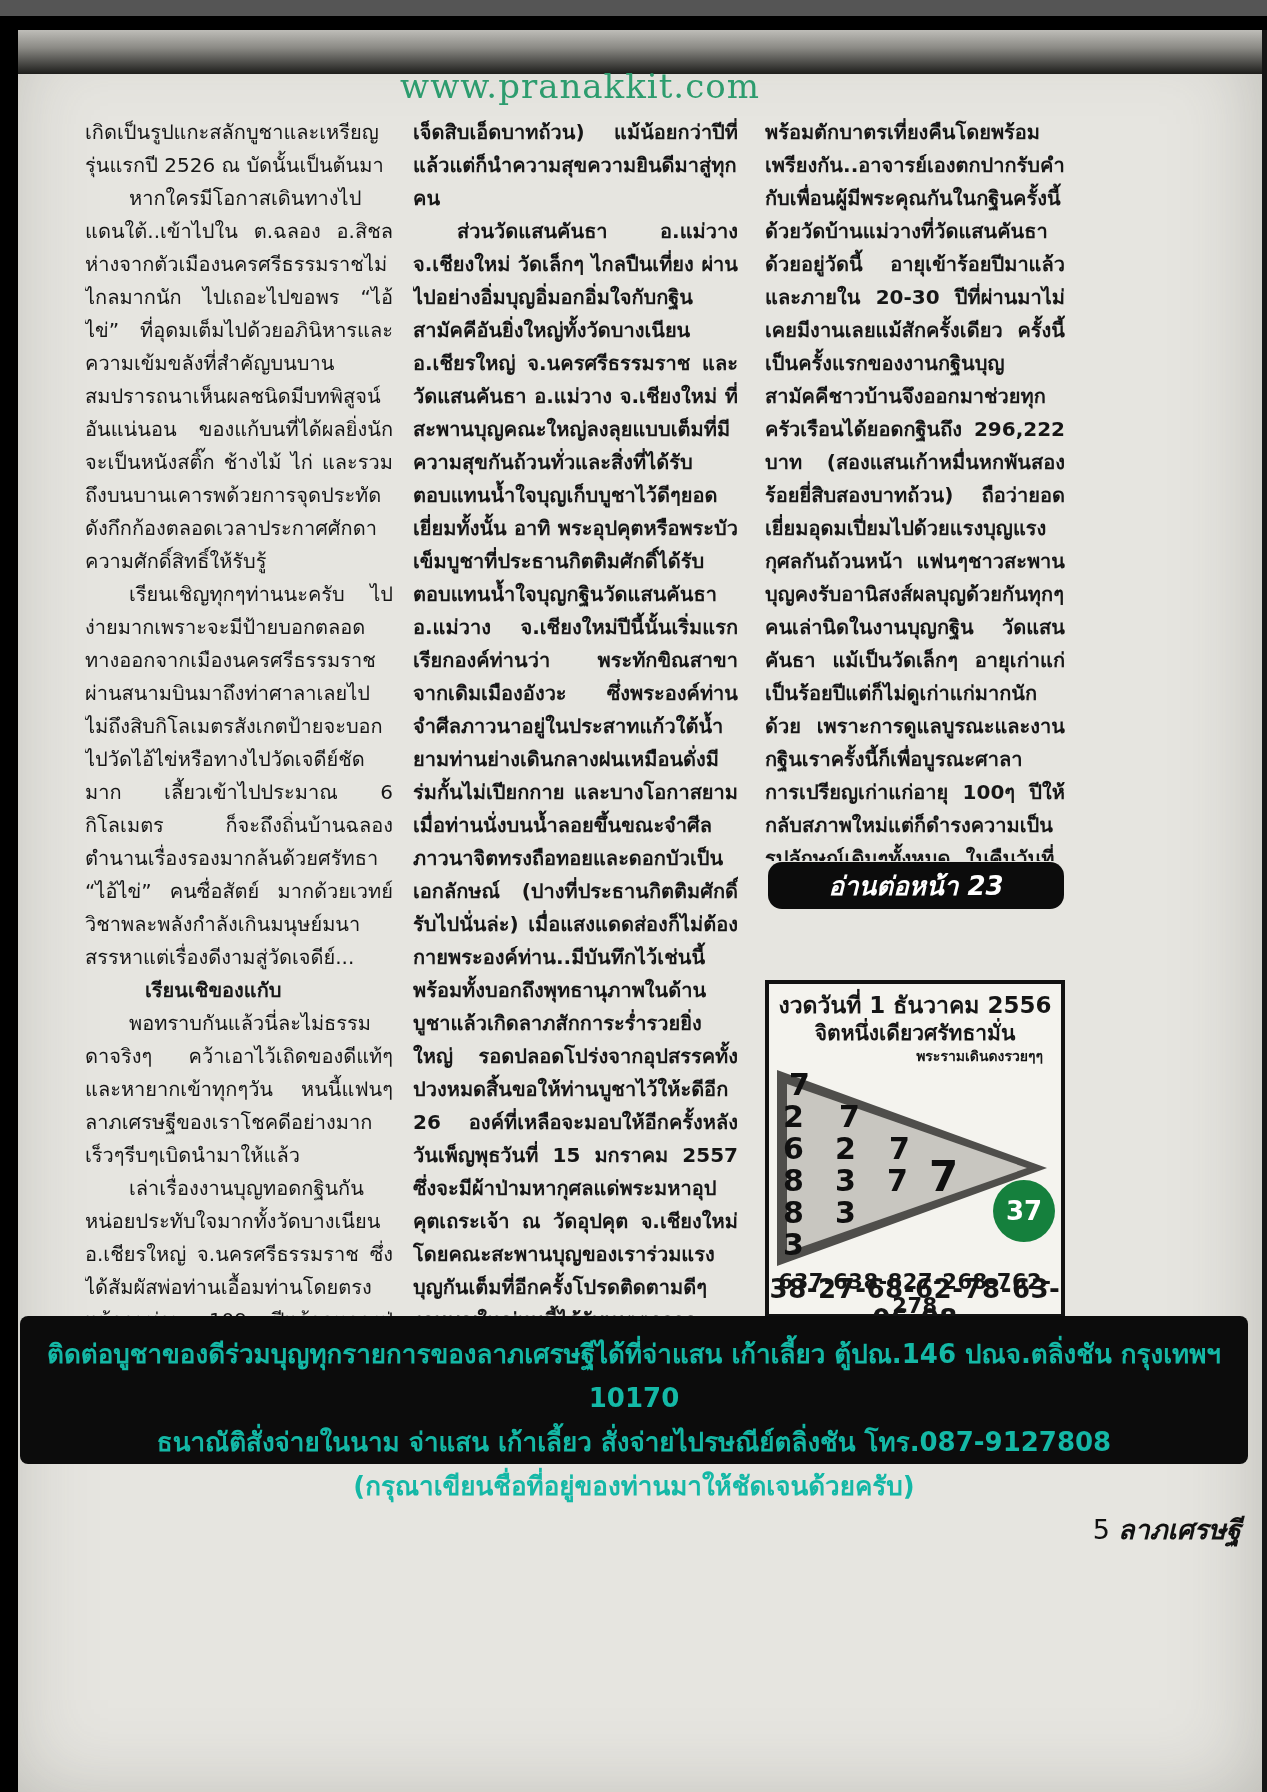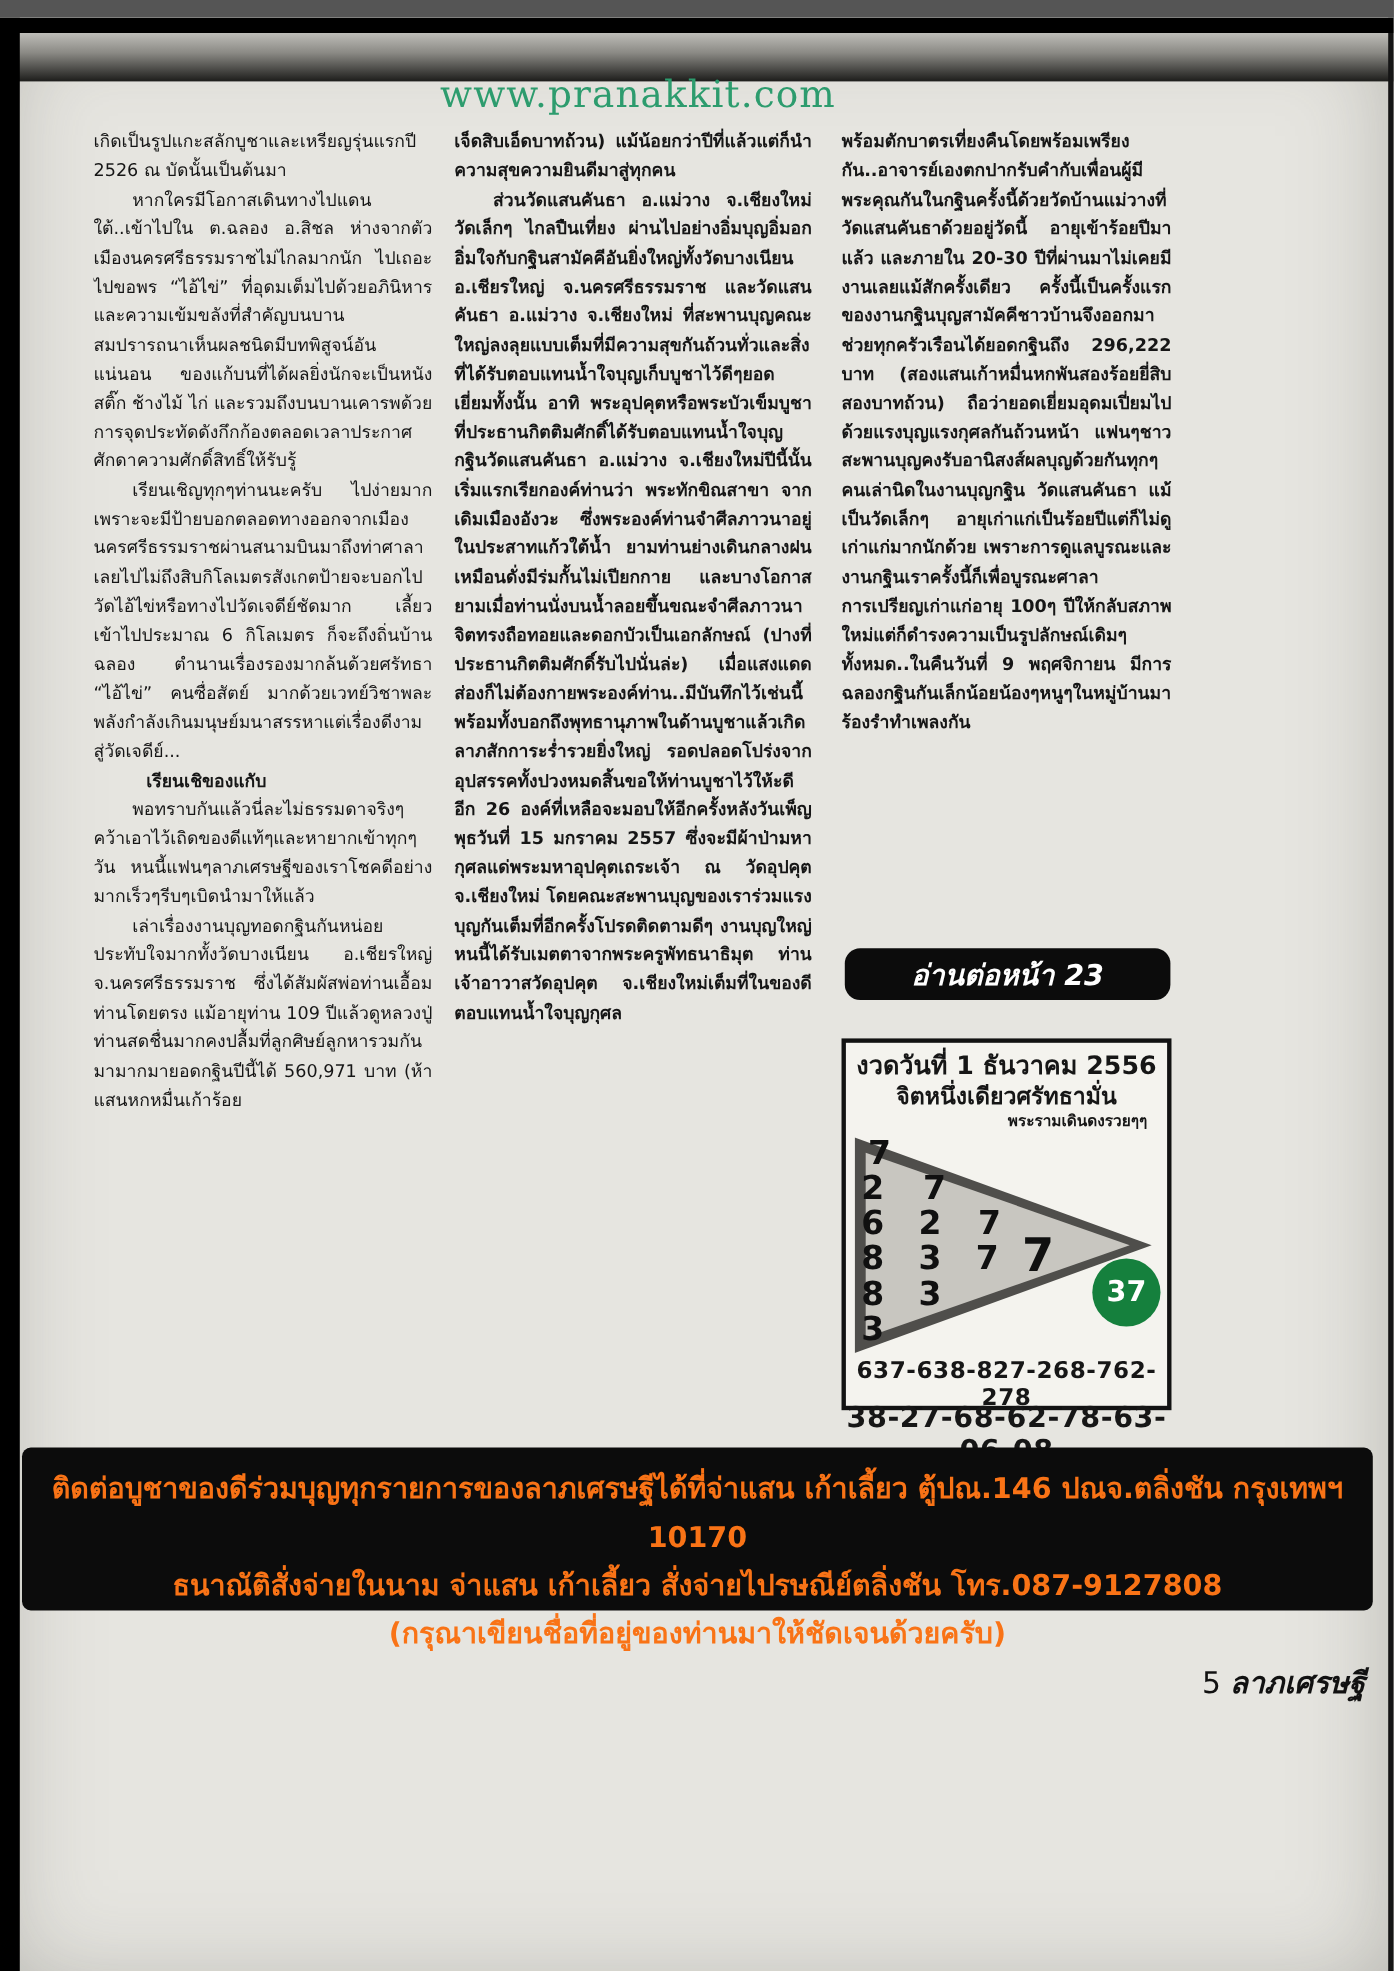--- a/index.html
+++ b/index.html
@@ -15,38 +15,38 @@
   .edge-left{top:0;bottom:0;left:0;width:18px;}
   .edge-right{top:0;bottom:0;right:0;width:5px;background:#151515;}
   .edge-bottom{left:0;right:0;bottom:0;height:58px;background:linear-gradient(#e6e5e0,#8b8a85 55%,#1d1d1b);}
   
   .site-url{
     position:absolute;top:50px;left:90px;width:980px;text-align:center;
     font-family:"DejaVu Serif",serif;font-size:34px;letter-spacing:1px;color:#2d9c6e;
   }
   
   .col{
-    position:absolute;top:100px;font-size:16px;line-height:1.65;
+    position:absolute;top:100px;font-size:20px;line-height:1.65;
     text-align:justify;overflow:hidden;overflow-wrap:anywhere;word-break:break-word;
   }
   .col p{margin:0;text-indent:2.2em;}
   .col p.noindent{text-indent:0;}
   .col1{left:85px;width:308px;height:1200px;font-weight:500;}
   .col2{left:413px;width:325px;height:1200px;font-weight:600;}
   .col3{left:765px;width:300px;height:745px;font-weight:700;}
   .col p.heading{font-weight:800;text-indent:3em;}
   
   .continue-pill{
     position:absolute;left:768px;top:846px;width:296px;height:47px;
     background:#0c0c0c;border-radius:14px;display:flex;align-items:center;justify-content:center;
     color:#fff;font-size:26px;font-weight:700;font-style:italic;text-align:right;
   }
   
   .lotto-box{
-    position:absolute;left:765px;top:928px;width:300px;height:338px;
+    position:absolute;left:765px;top:964px;width:300px;height:338px;
     background:#f4f3ee;border:4px solid #121212;box-sizing:border-box;padding:6px 8px 4px 8px;
   }
   .lotto-date{font-size:23px;font-weight:800;text-align:center;line-height:30px;}
   .lotto-slogan{font-size:21px;font-weight:800;text-align:center;line-height:27px;}
   .lotto-sub{font-size:14px;font-weight:700;text-align:right;padding-right:10px;line-height:19px;}
   .tri-area{position:relative;width:284px;height:200px;margin-top:2px;}
   .tri-area svg{position:absolute;left:0;top:0;}
   .digit{position:absolute;font-size:30px;font-weight:800;color:#101010;line-height:30px;}
   .digit-big{position:absolute;font-size:42px;font-weight:800;color:#101010;line-height:42px;}
   .circle-num{
@@ -54,21 +54,21 @@
     color:#fff;font-size:26px;font-weight:800;display:flex;align-items:center;justify-content:center;
   }
   .sets1{font-size:21px;font-weight:800;text-align:center;margin-top:2px;letter-spacing:.5px;}
   .sets2{
     position:absolute;left:758px;top:1258px;width:314px;text-align:center;
     font-size:26px;font-weight:800;letter-spacing:.5px;
   }
   
   .footer-bar{
     position:absolute;left:20px;top:1300px;width:1228px;height:148px;box-sizing:border-box;
-    background:#0c0c0c;border-radius:8px;color:#f97316;text-align:center;padding-top:16px;
+    background:#0c0c0c;border-radius:8px;color:#14b8a6;text-align:center;padding-top:16px;
   }
   .footer-bar div{font-size:26px;font-weight:600;line-height:44px;overflow-wrap:anywhere;}
   
   .page-num{position:absolute;top:1492px;right:26px;font-size:27px;color:#111;}
   .page-num .num{font-weight:400;margin-right:8px;}
   .page-num .mag{font-weight:800;font-style:italic;}
 </style>
 </head>
 <body>
 

